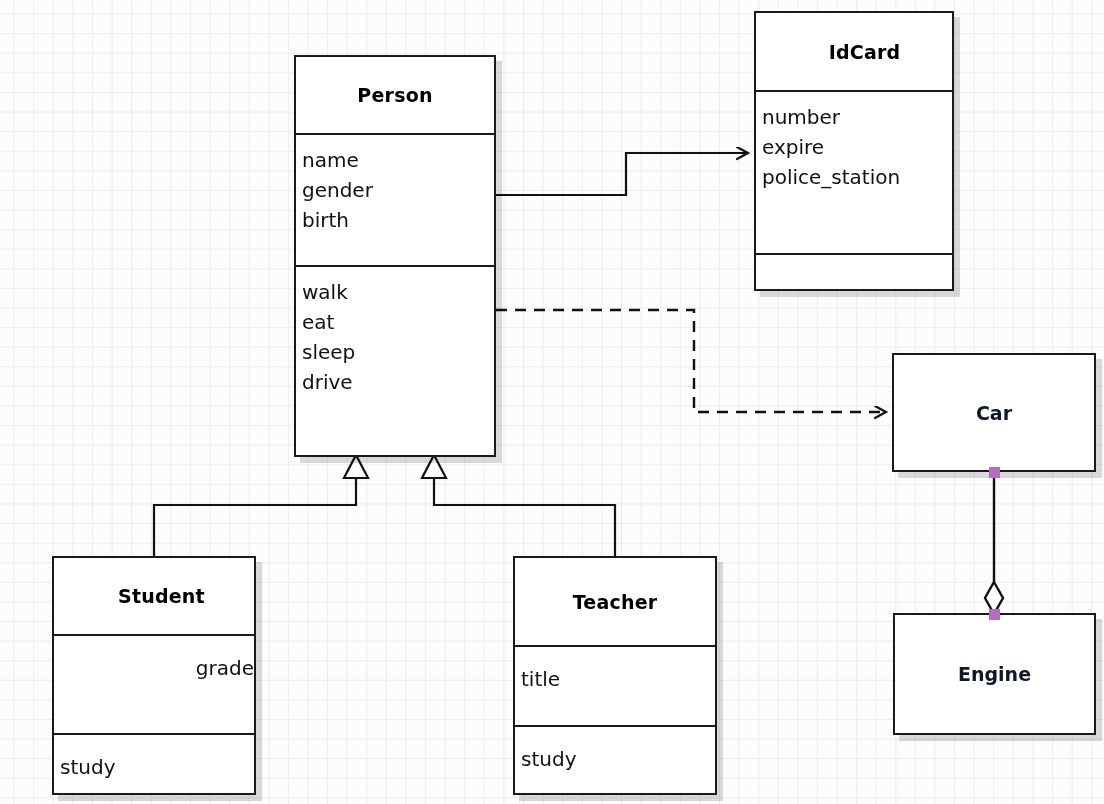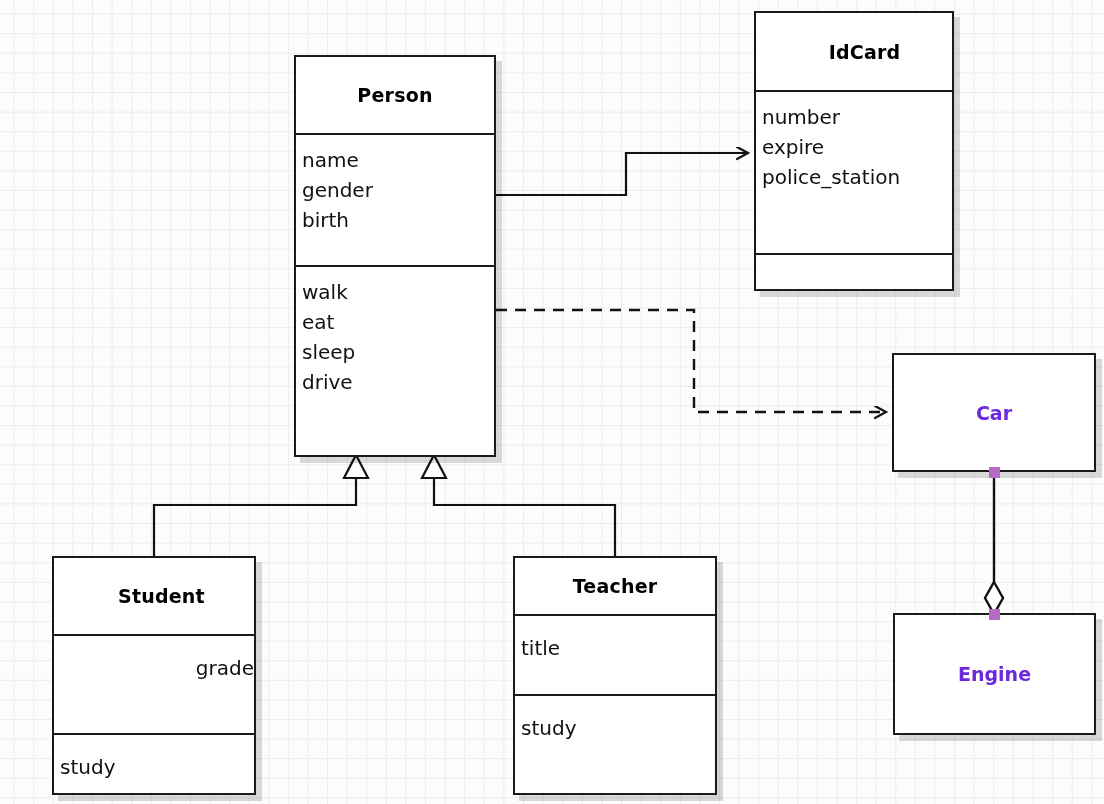--- a/index.html
+++ b/index.html
@@ -61,21 +61,21 @@
   .c-body.tight {
     padding-top: 17px;
   }
   .c-empty { }
   .c-center {
     display: flex;
     align-items: center;
     justify-content: center;
     font-weight: bold;
     font-size: 19px;
-    color: #6d28d9;
+    color: #0f172a;
   }
   .handle {
     position: absolute;
     width: 11px;
     height: 11px;
     background: #b56bc4;
     z-index: 20;
   }
 </style>
 </head>
@@ -144,18 +144,18 @@
     <div class="compartment c-center" style="height:100%;">Engine</div>
   </div>
 
   <div class="umlclass" style="left:52px; top:556px; width:204px; height:239px;">
     <div class="compartment c-title" style="height:76px;padding-left:15px;">Student</div>
     <div class="compartment c-body tight" style="height:99px; white-space:pre;text-align:right;">grade</div>
     <div class="compartment c-body tight" style="height:83px; white-space:pre;">study</div>
   </div>
 
   <div class="umlclass" style="left:513px; top:556px; width:204px; height:239px;">
-    <div class="compartment c-title" style="height:56px;">Teacher</div>
+    <div class="compartment c-title" style="height:87px;">Teacher</div>
     <div class="compartment c-body tight" style="height:80px; white-space:pre;">title</div>
     <div class="compartment c-body tight" style="height:83px; white-space:pre;">study</div>
   </div>
 
 </div>
 
 </body></html>

